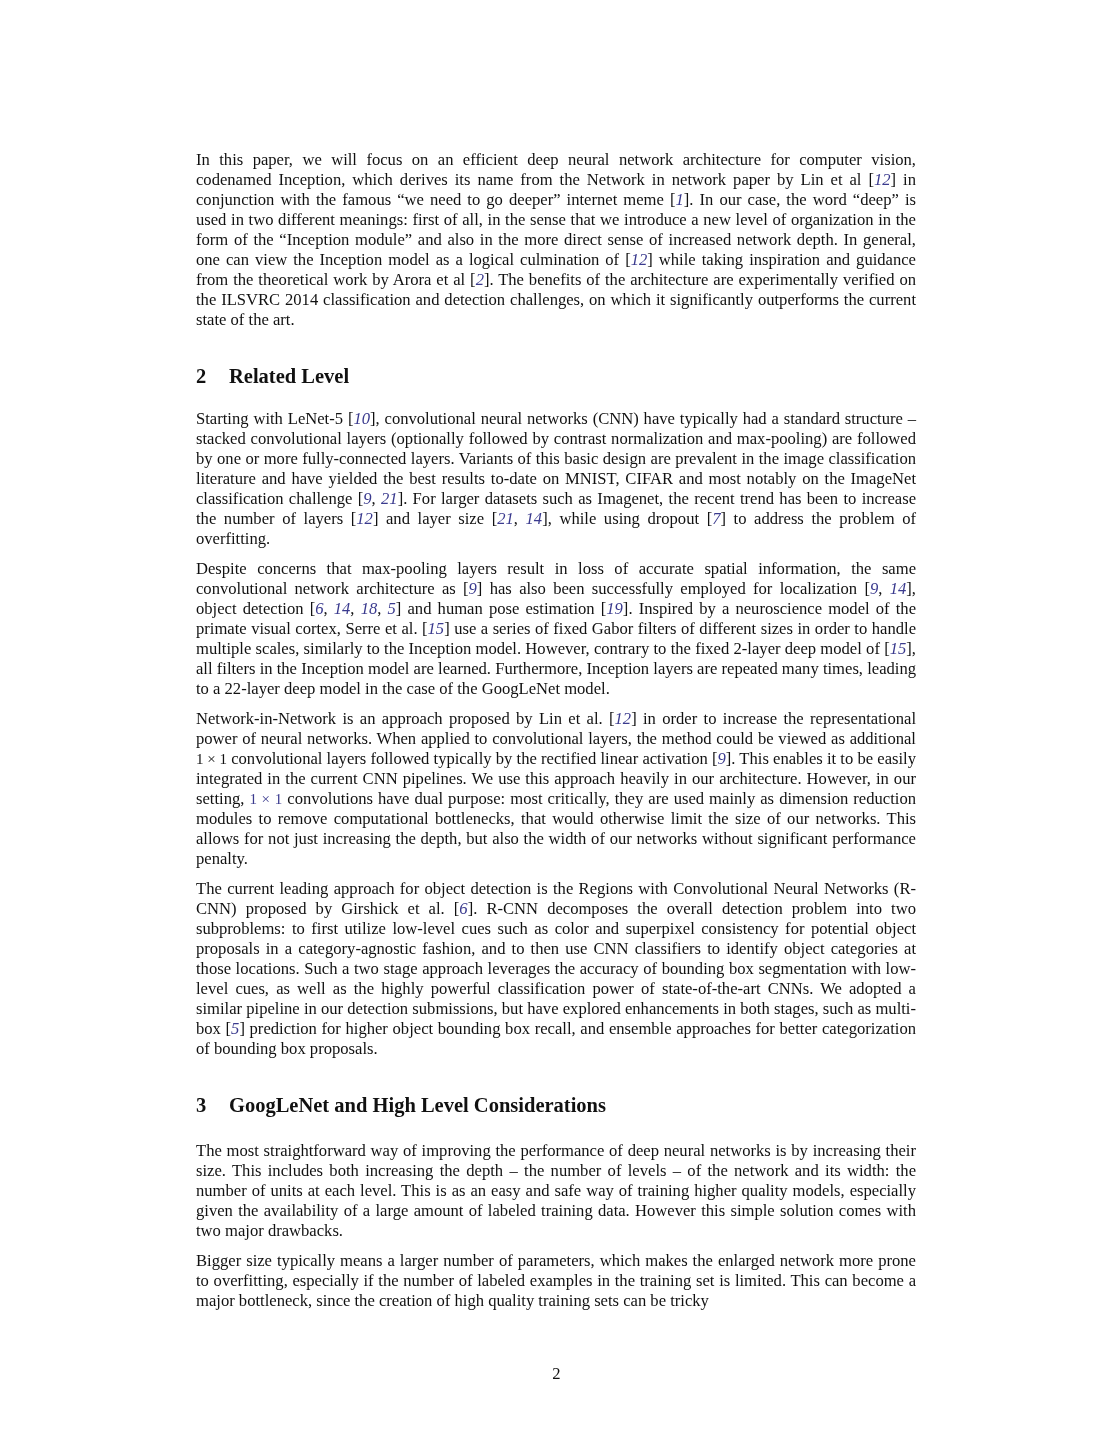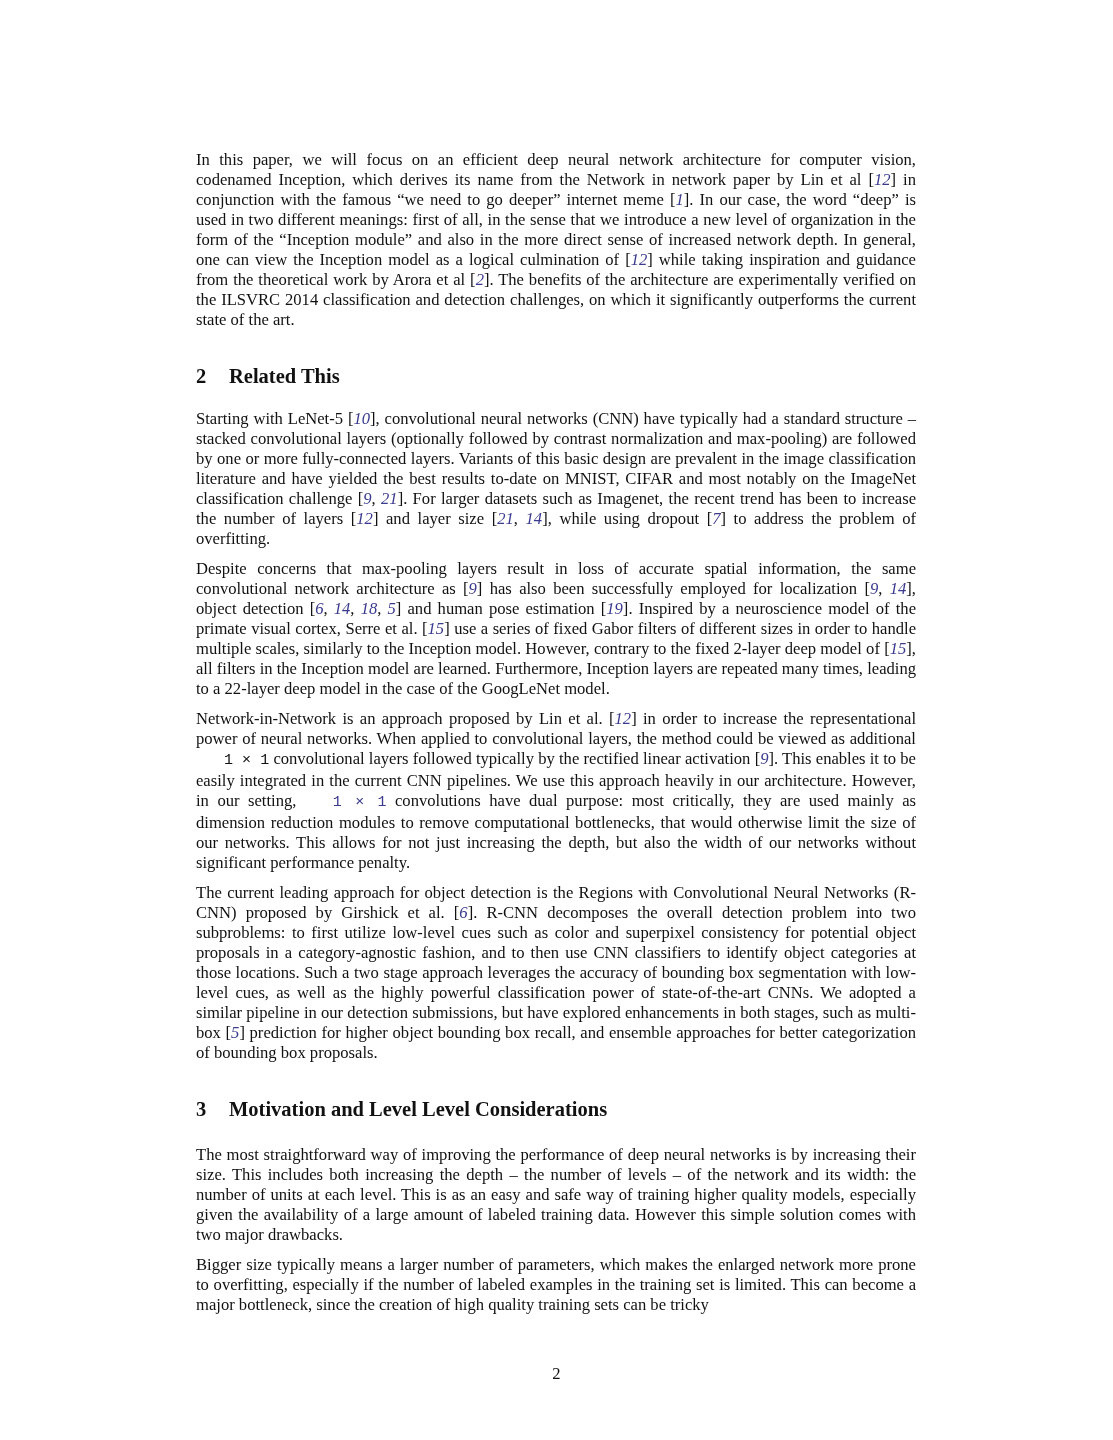--- a/index.html
+++ b/index.html
@@ -31,23 +31,22 @@
     p.para + p.para {
       margin-top: 10px;
     }
     .cite {
       color: #3a3a8e;
       text-decoration: none;
       cursor: pointer;
       font-style: italic;
     }
     .math {
-      font-family: Liberation Mono, monospace;
+      font-family: Liberation Serif, serif;
       font-size: 15px;
-      margin-left: 28px;
     }
     .mathlink {
       color: #3a3a8e;
     }
     h2.section {
       margin: 0;
       font-size: 20.5px;
       font-weight: bold;
       line-height: 26px;
       display: flex;
@@ -69,34 +68,34 @@
 <body>
 
 <div class="page">
   <div id="intro">
       <p class="para">In this paper, we will focus on an efficient deep neural network architecture for computer vision, codenamed Inception, which derives its name from the Network in network paper by Lin et al [<a class="cite">12</a>] in conjunction with the famous “we need to go deeper” internet meme [<a class="cite">1</a>]. In our case, the word “deep” is used in two different meanings: first of all, in the sense that we introduce a new level of organization in the form of the “Inception module” and also in the more direct sense of increased network depth. In general, one can view the Inception model as a logical culmination of [<a class="cite">12</a>] while taking inspiration and guidance from the theoretical work by Arora et al [<a class="cite">2</a>]. The benefits of the architecture are experimentally verified on the ILSVRC 2014 classification and detection challenges, on which it significantly outperforms the current state of the art.</p>
     </div>
 
   <div id="sec2-wrap" style="margin-top:33px;">
     <h2 class="section">
       <span class="num">2</span>
-      <span>Related This</span>
+      <span>Related Level</span>
     </h2>
     <div id="sec2-body" style="margin-top:20px;">
         <p class="para">Starting with LeNet-5 [<a class="cite">10</a>], convolutional neural networks (CNN) have typically had a standard structure – stacked convolutional layers (optionally followed by contrast normalization and max-pooling) are followed by one or more fully-connected layers. Variants of this basic design are prevalent in the image classification literature and have yielded the best results to-date on MNIST, CIFAR and most notably on the ImageNet classification challenge [<a class="cite">9</a>, <a class="cite">21</a>]. For larger datasets such as Imagenet, the recent trend has been to increase the number of layers [<a class="cite">12</a>] and layer size [<a class="cite">21</a>, <a class="cite">14</a>], while using dropout [<a class="cite">7</a>] to address the problem of overfitting.</p>
         <p class="para">Despite concerns that max-pooling layers result in loss of accurate spatial information, the same convolutional network architecture as [<a class="cite">9</a>] has also been successfully employed for localization [<a class="cite">9</a>, <a class="cite">14</a>], object detection [<a class="cite">6</a>, <a class="cite">14</a>, <a class="cite">18</a>, <a class="cite">5</a>] and human pose estimation [<a class="cite">19</a>]. Inspired by a neuroscience model of the primate visual cortex, Serre et al. [<a class="cite">15</a>] use a series of fixed Gabor filters of different sizes in order to handle multiple scales, similarly to the Inception model. However, contrary to the fixed 2-layer deep model of [<a class="cite">15</a>], all filters in the Inception model are learned. Furthermore, Inception layers are repeated many times, leading to a 22-layer deep model in the case of the GoogLeNet model.</p>
         <p class="para">Network-in-Network is an approach proposed by Lin et al. [<a class="cite">12</a>] in order to increase the representa­tional power of neural networks. When applied to convolutional layers, the method could be viewed as additional <span class="math">1 × 1</span> convolutional layers followed typically by the rectified linear activation [<a class="cite">9</a>]. This enables it to be easily integrated in the current CNN pipelines. We use this approach heavily in our architecture. However, in our setting, <span class="math mathlink">1 × 1</span> convolutions have dual purpose: most critically, they are used mainly as dimension reduction modules to remove computational bottlenecks, that would otherwise limit the size of our networks. This allows for not just increasing the depth, but also the width of our networks without significant performance penalty.</p>
         <p class="para">The current leading approach for object detection is the Regions with Convolutional Neural Net­works (R-CNN) proposed by Girshick et al. [<a class="cite">6</a>]. R-CNN decomposes the overall detection problem into two subproblems: to first utilize low-level cues such as color and superpixel consistency for potential object proposals in a category-agnostic fashion, and to then use CNN classifiers to identify object categories at those locations. Such a two stage approach leverages the accuracy of bound­ing box segmentation with low-level cues, as well as the highly powerful classification power of state-of-the-art CNNs. We adopted a similar pipeline in our detection submissions, but have ex­plored enhancements in both stages, such as multi-box [<a class="cite">5</a>] prediction for higher object bounding box recall, and ensemble approaches for better categorization of bounding box proposals.</p>
       </div>
   </div>
 
   <div id="sec3-wrap" style="margin-top:33px;">
     <h2 class="section">
       <span class="num">3</span>
-      <span>Motivation and Level Level Considerations</span>
+      <span>GoogLeNet and High Level Considerations</span>
     </h2>
     <div id="sec3-body" style="margin-top:23px;">
         <p class="para">The most straightforward way of improving the performance of deep neural networks is by increas­ing their size. This includes both increasing the depth – the number of levels – of the network and its width: the number of units at each level. This is as an easy and safe way of training higher quality models, especially given the availability of a large amount of labeled training data. However this simple solution comes with two major drawbacks.</p>
         <p class="para">Bigger size typically means a larger number of parameters, which makes the enlarged network more prone to overfitting, especially if the number of labeled examples in the training set is limited. This can become a major bottleneck, since the creation of high quality training sets can be tricky</p>
       </div>
   </div>
 </div>
 
 <div class="page-number">2</div>
 

